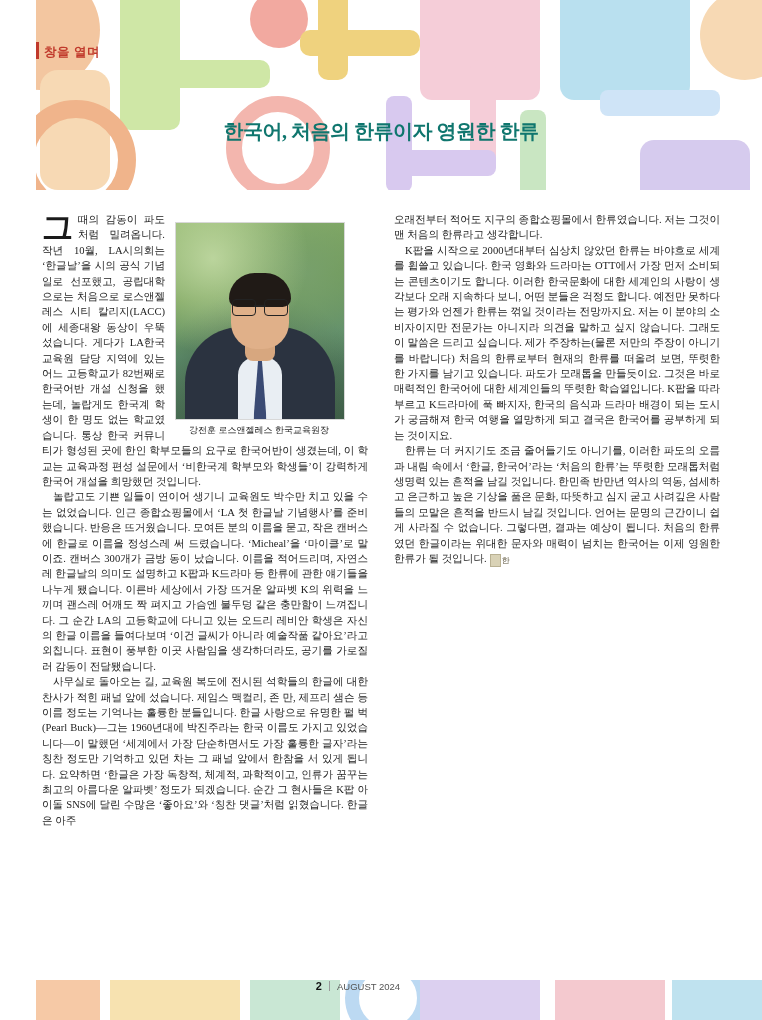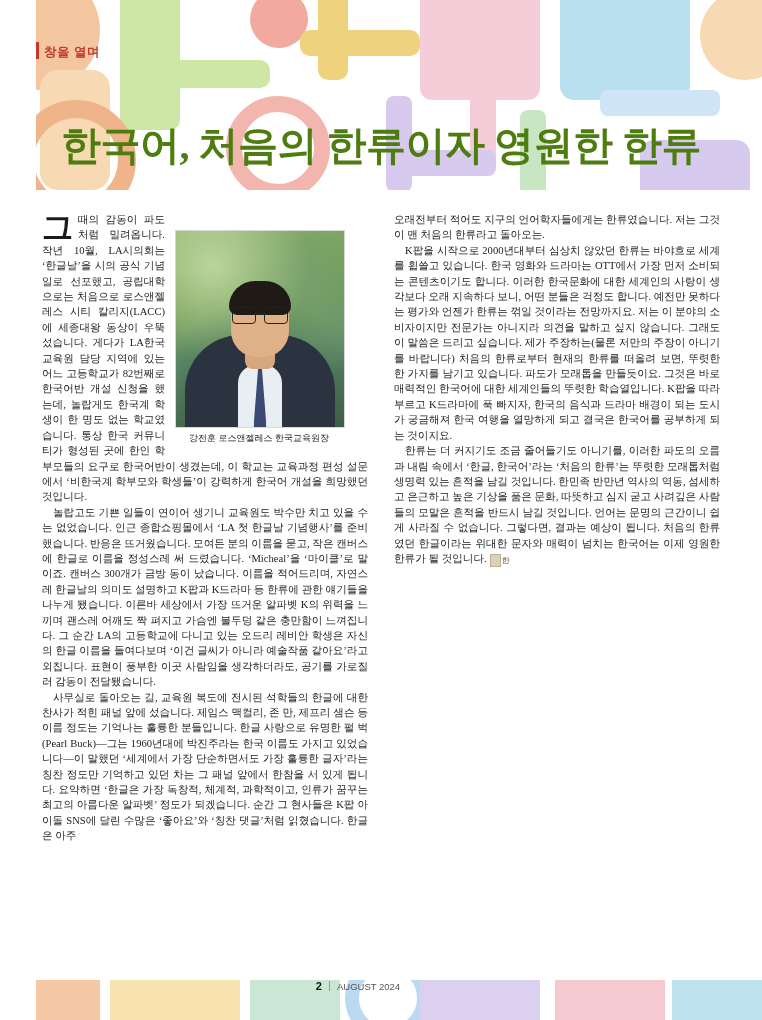--- a/index.html
+++ b/index.html
@@ -76,24 +76,24 @@
     background: #c0392b;
   }
 
   h1.headline {
     position: absolute;
     left: 0;
     top: 118px;
     width: 762px;
     text-align: center;
     margin: 0;
-    font-size: 40px;
+    font-size: 20px;
     font-weight: bold;
     letter-spacing: -0.5px;
-    color: #4d7c0f;
+    color: #0f766e;
     font-family: "Liberation Serif", serif;
   }
 
   .columns {
     position: absolute;
     left: 42px;
     top: 212px;
     width: 678px;
     height: 720px;
     display: flex;
@@ -122,21 +122,21 @@
     line-height: 28px;
     font-weight: bold;
     padding: 2px 5px 0 0;
     font-family: "Liberation Serif", serif;
   }
 
   
   .photo-wrap {
     float: right;
     width: 193px;
-    margin: 18px 0 6px 10px;
+    margin: 10px 0 6px 10px;
   }
   .photo {
     width: 168px;
     height: 196px;
     border: 1px solid #d8d8d8;
     background: linear-gradient(170deg, #8fb46a 0%, #6f9a52 35%, #5d8c6b 60%, #3f5f4a 100%);
     position: relative;
     overflow: hidden;
   }
   .ph-bg-blur {
@@ -352,21 +352,21 @@
         </div>
         <div class="photo-caption">강전훈 로스앤젤레스 한국교육원장</div>
       </div>
 
       <p class="first"><span class="dropcap">그</span><span>때의 감동이 파도처럼 밀려옵니다. 작년 10월, LA시의회는 ‘한글날’을 시의 공식 기념일로 선포했고, 공립대학으로는 처음으로 로스앤젤레스 시티 칼리지(LACC)에 세종대왕 동상이 우뚝 섰습니다. 게다가 LA한국교육원 담당 지역에 있는 어느 고등학교가 82번째로 한국어반 개설 신청을 했는데, 놀랍게도 한국계 학생이 한 명도 없는 학교였습니다. 통상 한국 커뮤니티가 형성된 곳에 한인 학부모들의 요구로 한국어반이 생겼는데, 이 학교는 교육과정 편성 설문에서 ‘비한국계 학부모와 학생들’이 강력하게 한국어 개설을 희망했던 것입니다.</span></p>
       <p>놀랍고도 기쁜 일들이 연이어 생기니 교육원도 박수만 치고 있을 수는 없었습니다. 인근 종합쇼핑몰에서 ‘LA 첫 한글날 기념행사’를 준비했습니다. 반응은 뜨거웠습니다. 모여든 분의 이름을 묻고, 작은 캔버스에 한글로 이름을 정성스레 써 드렸습니다. ‘Micheal’을 ‘마이클’로 말이죠. 캔버스 300개가 금방 동이 났습니다. 이름을 적어드리며, 자연스레 한글날의 의미도 설명하고 K팝과 K드라마 등 한류에 관한 얘기들을 나누게 됐습니다. 이른바 세상에서 가장 뜨거운 알파벳 K의 위력을 느끼며 괜스레 어깨도 짝 펴지고 가슴엔 불두덩 같은 충만함이 느껴집니다. 그 순간 LA의 고등학교에 다니고 있는 오드리 레비안 학생은 자신의 한글 이름을 들여다보며 ‘이건 글씨가 아니라 예술작품 같아요’라고 외칩니다. 표현이 풍부한 이곳 사람임을 생각하더라도, 공기를 가로질러 감동이 전달됐습니다.</p>
       <p>사무실로 돌아오는 길, 교육원 복도에 전시된 석학들의 한글에 대한 찬사가 적힌 패널 앞에 섰습니다. 제임스 맥컬리, 존 만, 제프리 샘슨 등 이름 정도는 기억나는 훌륭한 분들입니다. 한글 사랑으로 유명한 펄 벅(Pearl Buck)―그는 1960년대에 박진주라는 한국 이름도 가지고 있었습니다―이 말했던 ‘세계에서 가장 단순하면서도 가장 훌륭한 글자’라는 칭찬 정도만 기억하고 있던 차는 그 패널 앞에서 한참을 서 있게 됩니다. 요약하면 ‘한글은 가장 독창적, 체계적, 과학적이고, 인류가 꿈꾸는 최고의 아름다운 알파벳’ 정도가 되겠습니다. 순간 그 현사들은 K팝 아이돌 SNS에 달린 수많은 ‘좋아요’와 ‘칭찬 댓글’처럼 읽혔습니다. 한글은 아주</p>
     </div>
 
     <div class="col">
-      <p class="first">오래전부터 적어도 지구의 언어학자들에게는 한류였습니다. 저는 그것이 맨 처음의 한류라고 돌아오는.</p>
+      <p class="first">오래전부터 적어도 지구의 종합쇼핑몰에서 한류였습니다. 저는 그것이 맨 처음의 한류라고 생각합니다.</p>
       <p>K팝을 시작으로 2000년대부터 심상치 않았던 한류는 바야흐로 세계를 휩쓸고 있습니다. 한국 영화와 드라마는 OTT에서 가장 먼저 소비되는 콘텐츠이기도 합니다. 이러한 한국문화에 대한 세계인의 사랑이 생각보다 오래 지속하다 보니, 어떤 분들은 걱정도 합니다. 예전만 못하다는 평가와 언젠가 한류는 꺾일 것이라는 전망까지요. 저는 이 분야의 소비자이지만 전문가는 아니지라 의견을 말하고 싶지 않습니다. 그래도 이 말씀은 드리고 싶습니다. 제가 주장하는(물론 저만의 주장이 아니기를 바랍니다) 처음의 한류로부터 현재의 한류를 떠올려 보면, 뚜렷한 한 가지를 남기고 있습니다. 파도가 모래톱을 만들듯이요. 그것은 바로 매력적인 한국어에 대한 세계인들의 뚜렷한 학습열입니다. K팝을 따라 부르고 K드라마에 푹 빠지자, 한국의 음식과 드라마 배경이 되는 도시가 궁금해져 한국 여행을 열망하게 되고 결국은 한국어를 공부하게 되는 것이지요.</p>
       <p><span>한류는 더 커지기도 조금 줄어들기도 아니기를, 이러한 파도의 오름과 내림 속에서 ‘한글, 한국어’라는 ‘처음의 한류’는 뚜렷한 모래톱처럼 생명력 있는 흔적을 남길 것입니다. 한민족 반만년 역사의 역동, 섬세하고 은근하고 높은 기상을 품은 문화, 따뜻하고 심지 굳고 사려깊은 사람들의 모말은 흔적을 반드시 남길 것입니다. 언어는 문명의 근간이니 쉽게 사라질 수 없습니다. 그렇다면, 결과는 예상이 됩니다. 처음의 한류였던 한글이라는 위대한 문자와 매력이 넘치는 한국어는 이제 영원한 한류가 될 것입니다.</span><span class="endmark">한</span></p>
     </div>
   </div>
 
   <div class="footer">
     <span class="pageno">2</span><span class="sep"></span><span>AUGUST 2024</span>
   </div>
 
 </div>

